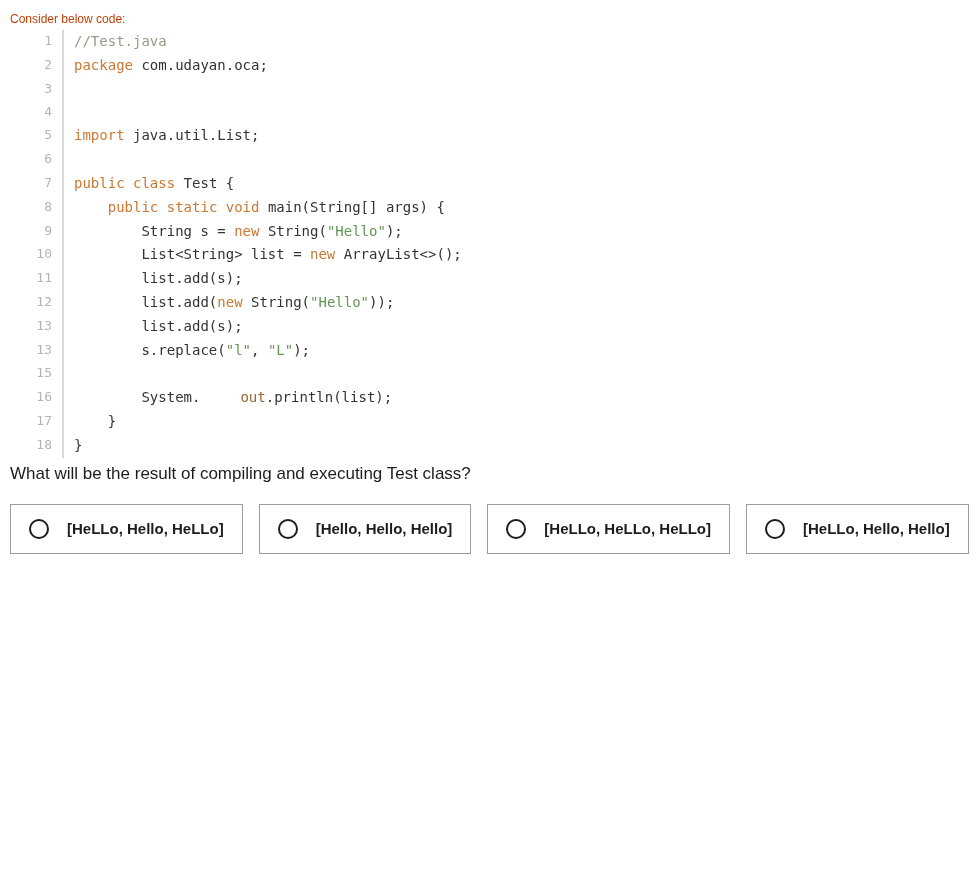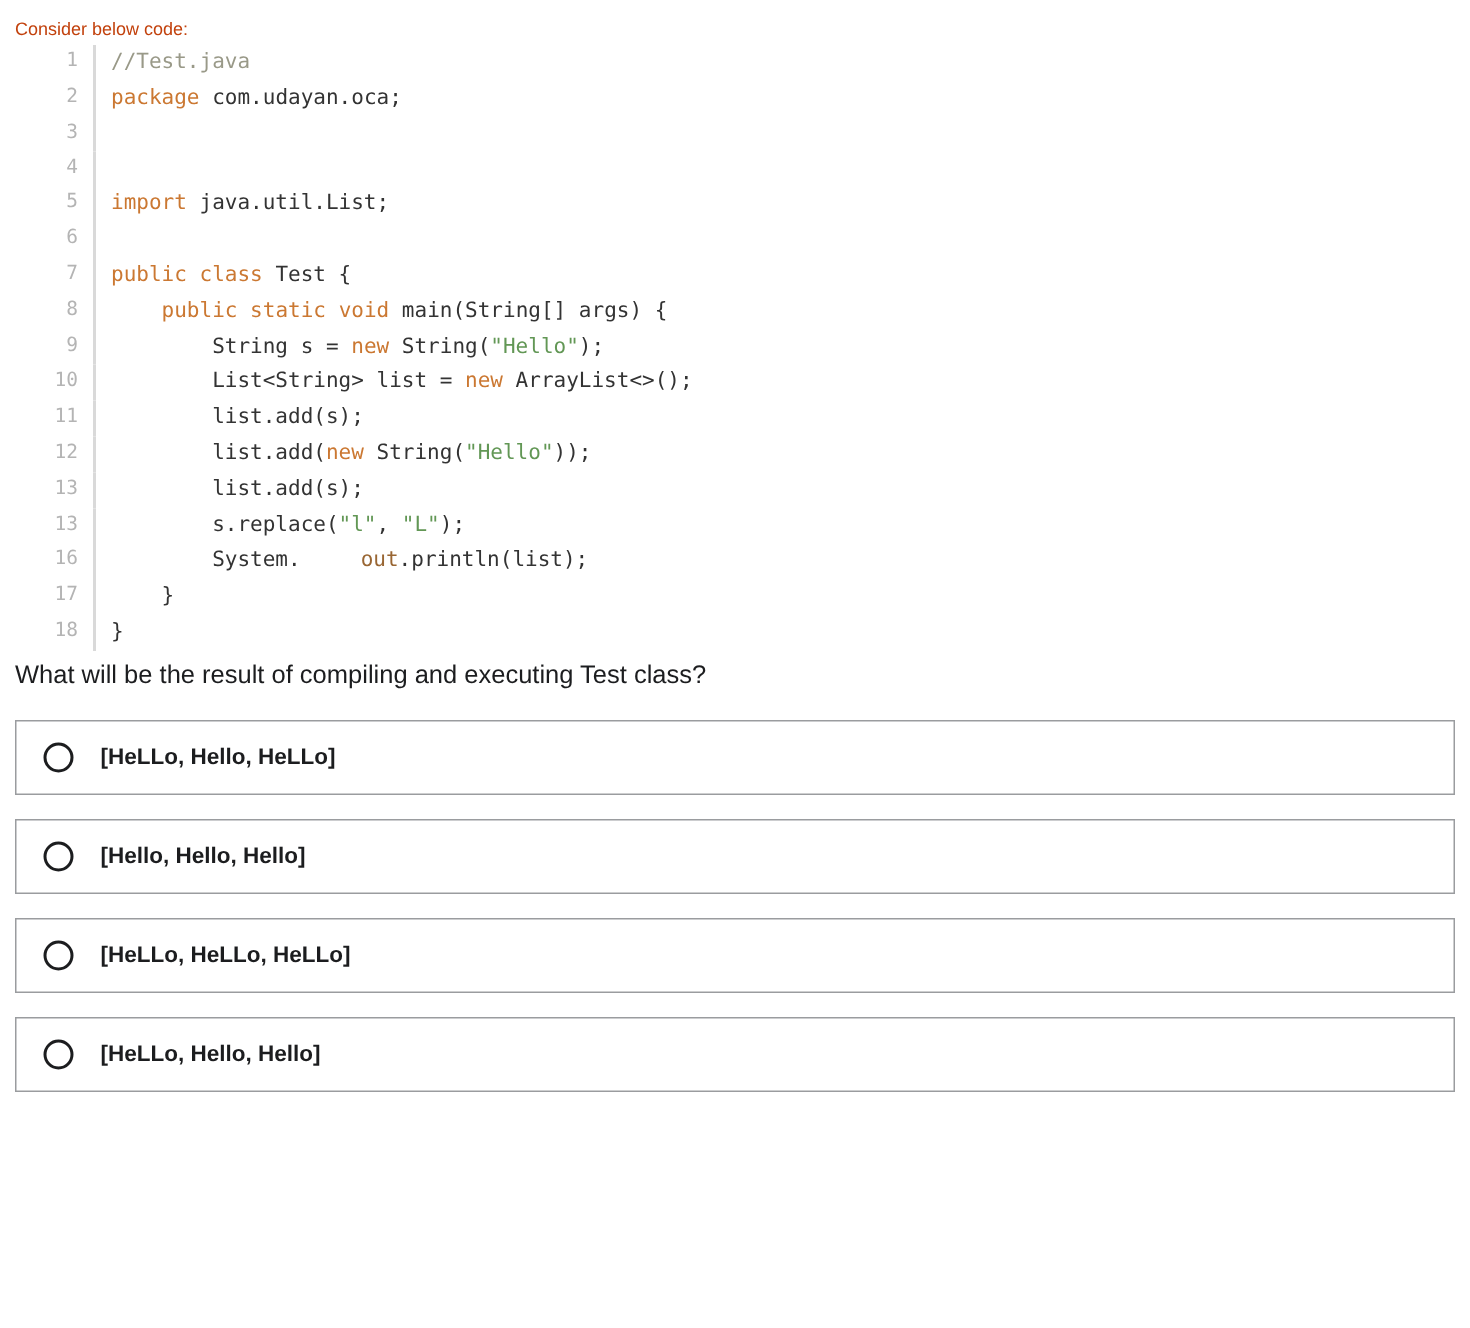--- a/index.html
+++ b/index.html
@@ -50,21 +50,21 @@
     .c-keyword { color: #cb7832; }
     .c-string  { color: #629755; }
     .c-field   { color: #996633; margin-left: 40px; }
     .question {
       font-size: 17px;
       color: #1c1d1f;
       margin: 6px 0 20px 0;
     }
     .options {
       display: flex;
-      flex-direction: column;
+      flex-direction: row;
       gap: 16px;
     }
     .option {
       border: 1px solid #9a9c9f;
       padding: 14px 18px;
       display: flex;
       align-items: center;
       gap: 18px;
       cursor: pointer;
       background: #fff;
@@ -151,20 +151,25 @@
       <div class="line-num">13</div>
       <div class="gutter-sep"></div>
       <div class="code-content"><span>        list.add(s);</span></div>
     </div>
     <div class="code-line">
       <div class="line-num">13</div>
       <div class="gutter-sep"></div>
       <div class="code-content"><span>        s.replace(</span><span class="c-string">"l"</span><span>, </span><span class="c-string">"L"</span><span>);</span></div>
     </div>
     <div class="code-line">
+      <div class="line-num">15</div>
+      <div class="gutter-sep"></div>
+      <div class="code-content">&nbsp;</div>
+    </div>
+    <div class="code-line">
       <div class="line-num">16</div>
       <div class="gutter-sep"></div>
       <div class="code-content"><span>        System.</span><span class="c-field">out</span><span>.println(list);</span></div>
     </div>
     <div class="code-line">
       <div class="line-num">17</div>
       <div class="gutter-sep"></div>
       <div class="code-content"><span>    }</span></div>
     </div>
     <div class="code-line">

